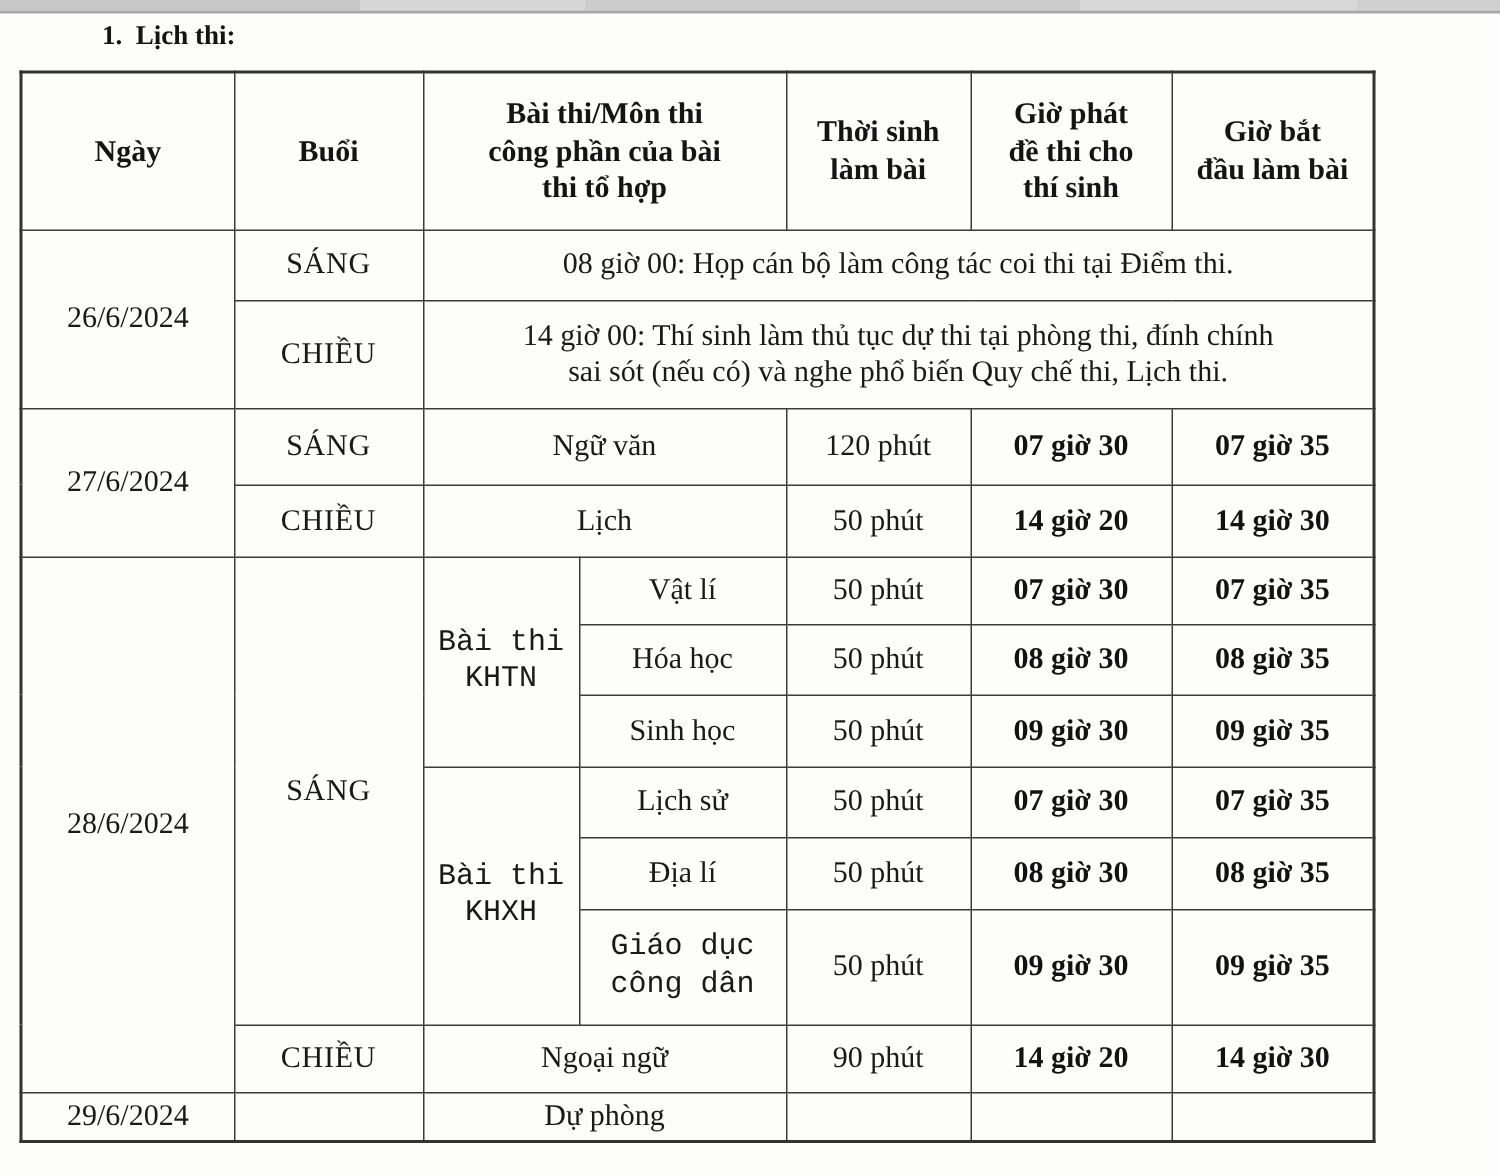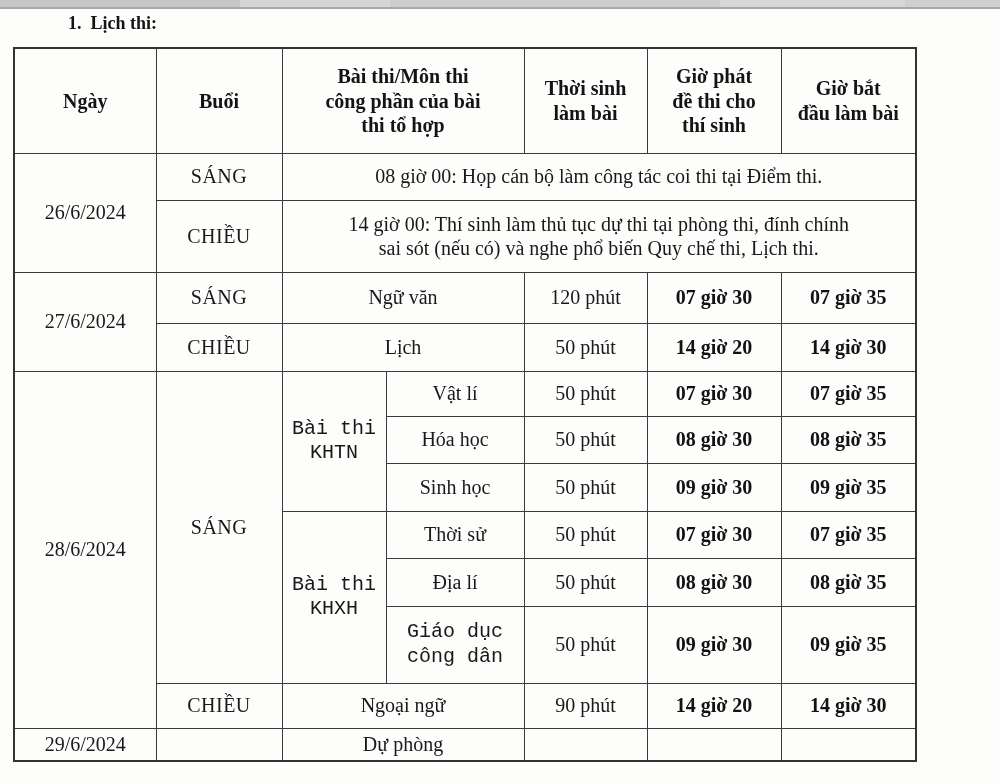--- a/index.html
+++ b/index.html
@@ -160,21 +160,21 @@
   <tr style="height:48px">
     <td>Sinh học</td>
     <td>50 phút</td>
     <td class="time-bold">09 giờ 30</td>
     <td class="time-bold">09 giờ 35</td>
   </tr>
 
   <tr style="height:47px">
     <td rowspan="3" class="wrap2">Bài thi
 KHXH</td>
-    <td>Thời sử</td>
+    <td>Lịch sử</td>
     <td>50 phút</td>
     <td class="time-bold">07 giờ 30</td>
     <td class="time-bold">07 giờ 35</td>
   </tr>
   <tr style="height:48px">
     <td>Địa lí</td>
     <td>50 phút</td>
     <td class="time-bold">08 giờ 30</td>
     <td class="time-bold">08 giờ 35</td>
   </tr>

